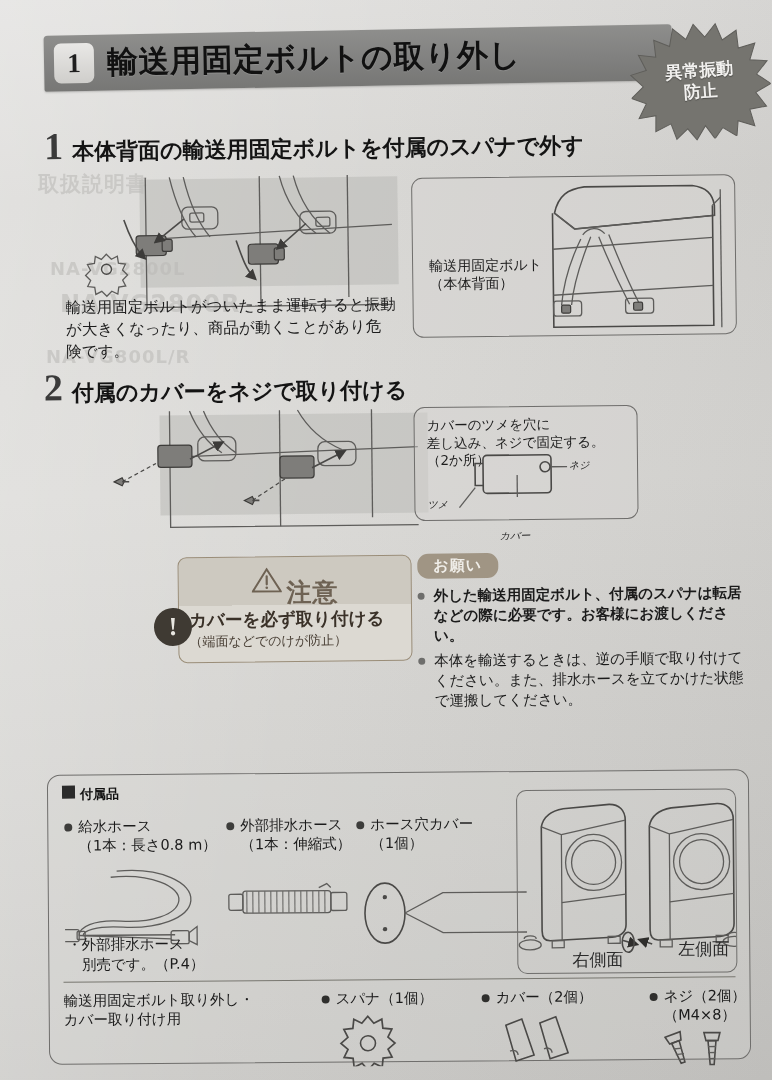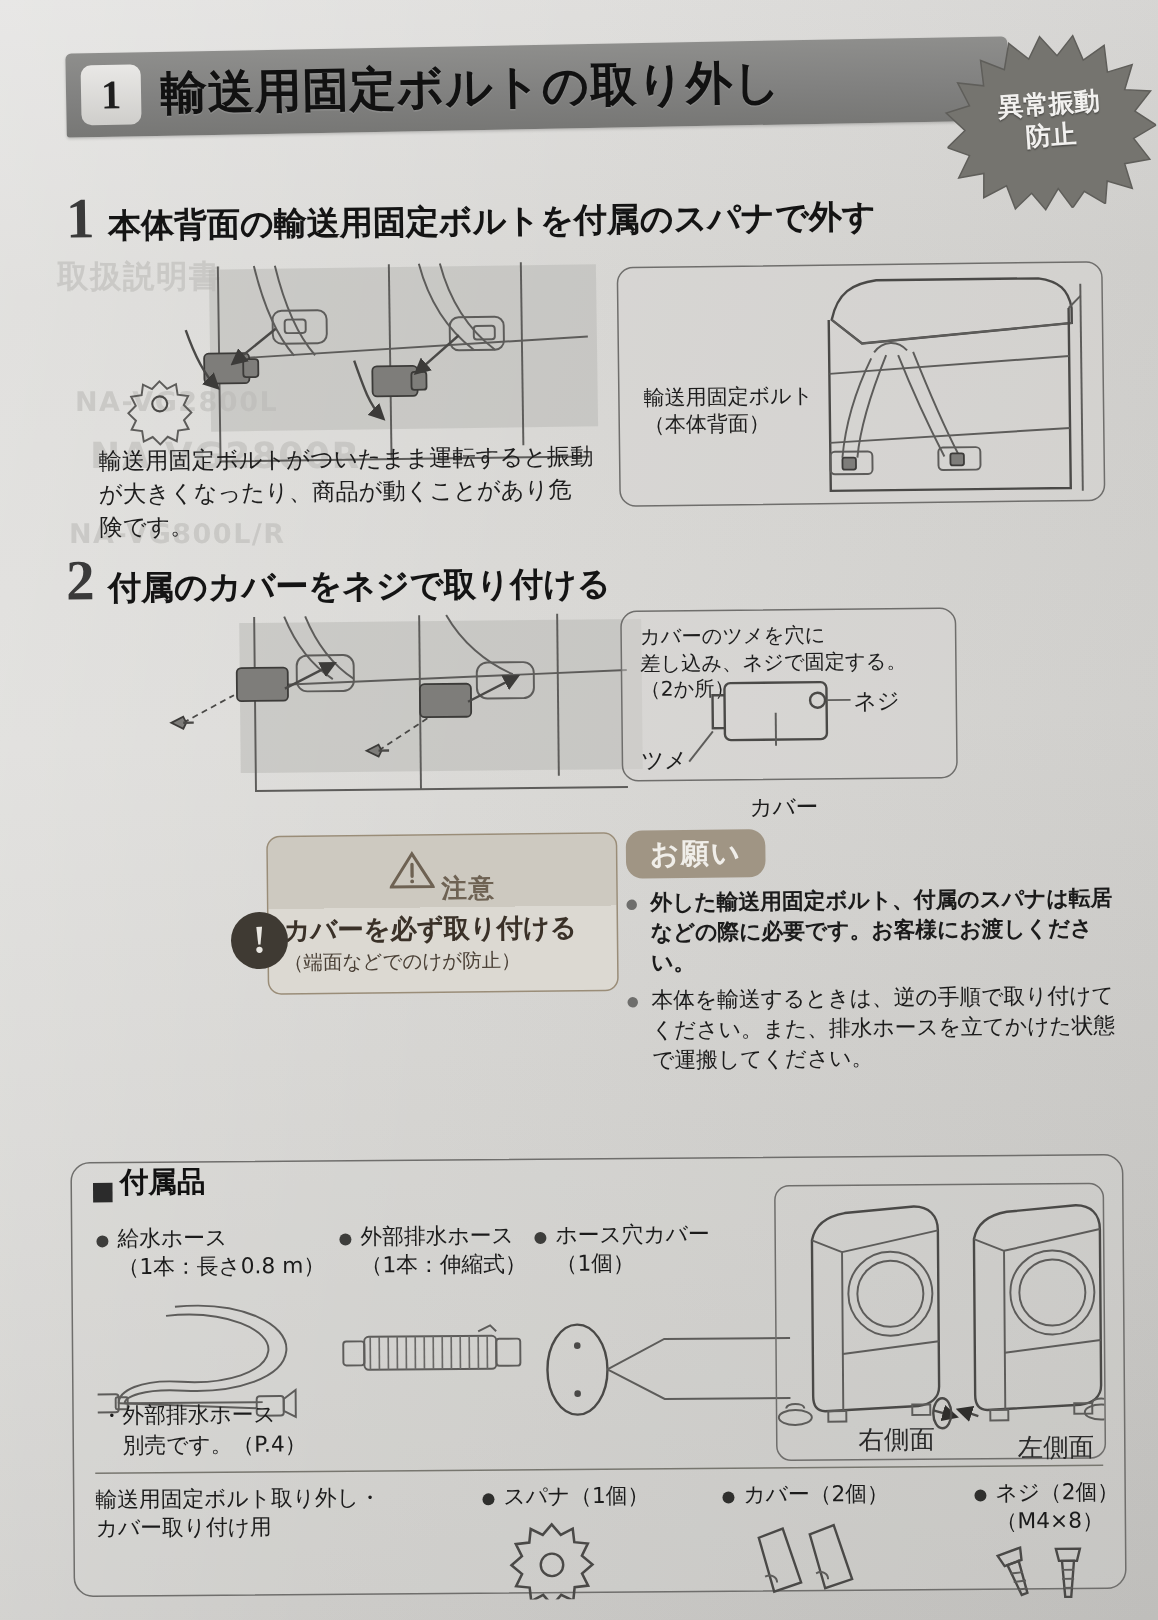--- a/index.html
+++ b/index.html
@@ -77,65 +77,65 @@
   }
 
   
   .rbox{position:absolute;border:1.6px solid #6f6e6c;border-radius:11px;background:rgba(214,213,210,.45);}
   #rbox1{left:412px;top:176px;width:322px;height:158px;transform:rotate(-.7deg);}
   #rbox2{left:414px;top:406px;width:222px;height:112px;transform:rotate(-.6deg);}
   .rbox .lbl{position:absolute;font-size:14px;line-height:1.3;color:#1d1d1d;font-weight:500;}
   #rbox1 .lbl{left:16px;top:78px;}
   #rbox2 .lbl{left:12px;top:9px;font-size:13.5px;}
   .rbox svg{position:absolute;left:0;top:0;overflow:visible;}
-  .pin{position:absolute;font-size:15px;color:#1d1d1d;font-weight:500;}
+  .pin{position:absolute;font-size:10px;color:#1d1d1d;font-weight:500;font-style:italic;}
 
   
   #caution{
     position:absolute;left:178px;top:556px;width:232px;height:104px;
     border:1.6px solid #9a8d78;border-radius:9px;
     background:linear-gradient(180deg,#cdc9c0 0 46%,#dcd9d2 46% 100%);
     transform:rotate(-.6deg);
     overflow:hidden;
   }
   #caution .chead{height:46px;display:flex;align-items:center;justify-content:center;gap:5px;}
-  #caution .chead .ctxt{font-size:17px;font-weight:700;color:#6e6253;letter-spacing:1px;margin-top:24px;}
+  #caution .chead .ctxt{font-size:25px;font-weight:700;color:#6e6253;letter-spacing:1px;margin-top:24px;}
   #caution .cbody{padding:4px 0 0 10px;}
   #caution .c1{font-size:17.5px;font-weight:700;color:#3a3128;}
   #caution .c2{font-size:13px;color:#4a4036;margin-top:1px;}
   #caution-icon{
     position:absolute;left:154px;top:608px;width:38px;height:38px;border-radius:50%;
     background:#3f3a33;display:flex;align-items:center;justify-content:center;
     transform:rotate(-.6deg);
   }
   #caution-icon b{color:#e8e6e1;font-size:26px;line-height:1;font-family:"Liberation Serif",serif;}
 
   
   #onegai{position:absolute;left:418px;top:552px;width:334px;transform:rotate(-.6deg);}
   #onegai .tag{
     display:inline-block;background:#a09584;color:#f0eee9;
-    font-size:19px;font-weight:700;padding:3px 16px;border-radius:11px;
+    font-size:15px;font-weight:700;padding:3px 16px;border-radius:11px;
     letter-spacing:1px;
   }
   #onegai ul{list-style:none;margin:7px 0 0;padding:0;}
   #onegai li{position:relative;padding-left:16px;margin-bottom:5px;
              font-size:14.5px;line-height:1.38;color:#1b1b1b;}
   #onegai li::before{content:"";position:absolute;left:0;top:7px;width:7px;height:7px;
                      border-radius:50%;background:#6e6e6c;}
   #onegai li.bold{font-weight:700;}
 
   
   #acc{
     position:absolute;left:48px;top:772px;width:700px;height:288px;
     border:1.6px solid #6f6e6c;border-radius:13px;
     transform:rotate(-.45deg);
     background:rgba(216,215,212,.30);
   }
-  #acc-title{position:absolute;left:14px;top:0;font-size:19px;font-weight:700;color:#111;
-             display:flex;align-items:flex-end;gap:5px;}
+  #acc-title{position:absolute;left:14px;top:10px;font-size:13px;font-weight:700;color:#111;
+             display:flex;align-items:flex-start;gap:5px;}
   #acc-title .sq{width:13px;height:13px;background:#2b2b2b;display:inline-block;}
   .acol{position:absolute;font-size:14.5px;line-height:1.3;color:#1b1b1b;}
   .acol .hd{font-weight:500;position:relative;padding-left:14px;white-space:nowrap;}
   .acol .hd::before{content:"";position:absolute;left:0;top:6px;width:8px;height:8px;
                     border-radius:50%;background:#3d3d3b;}
   .acol .sub{padding-left:14px;white-space:nowrap;}
   #acol1{left:16px;top:42px;}
   #acol2{left:178px;top:42px;}
   #acol3{left:308px;top:42px;}
   #acc-note{position:absolute;left:18px;top:160px;font-size:14.5px;line-height:1.35;color:#1b1b1b;}
@@ -453,21 +453,21 @@
         </g>
 
         <ellipse class="ln2" cx="110" cy="152" rx="6" ry="10" fill="#cbcac7"></ellipse>
         <defs>
           <marker id="ar3" markerWidth="7" markerHeight="7" refX="5" refY="3.5" orient="auto">
             <path d="M0,0 L7,3.5 L0,7 z" fill="#2f2e2c"></path>
           </marker>
         </defs>
       </svg>
       <span class="mlabel" style="left:54px;top:158px;">右側面</span>
-      <span class="mlabel" style="left:160px;top:164px;">左側面</span>
+      <span class="mlabel" style="left:160px;top:148px;">左側面</span>
     </div>
 
     <div id="acc-div"></div>
 
     <div id="brow">
       <div class="brow-txt" style="left:14px;top:4px;">
         <div>輸送用固定ボルト取り外し・</div>
         <div>カバー取り付け用</div>
       </div>
 

